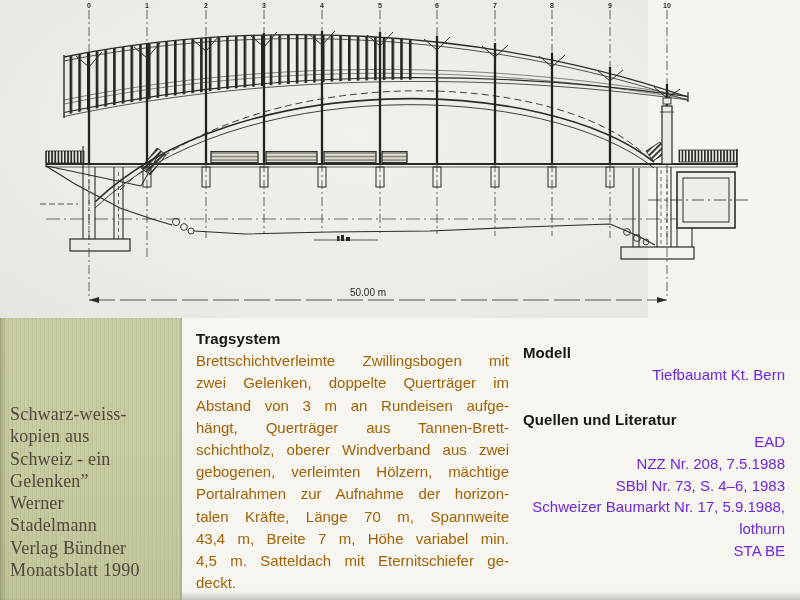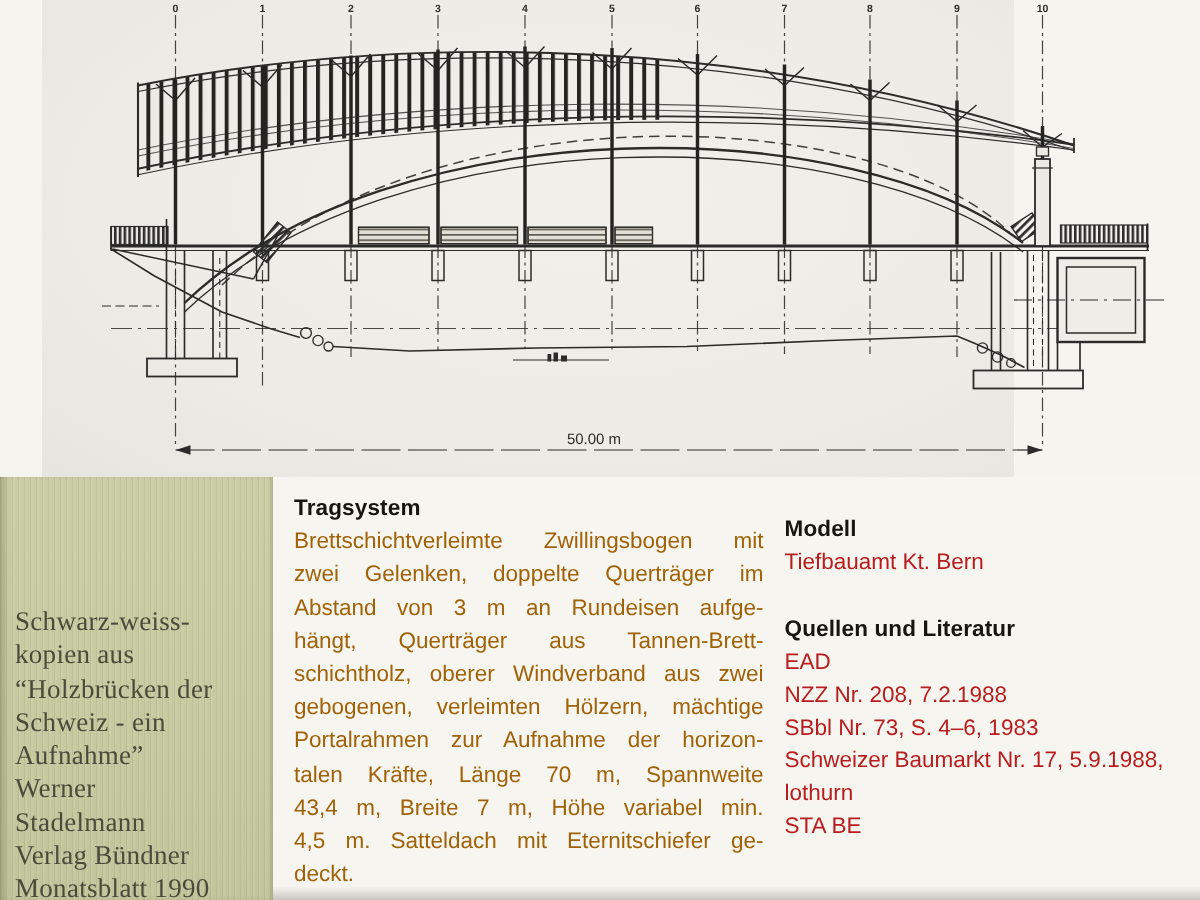--- a/index.html
+++ b/index.html
@@ -5,21 +5,20 @@
   html,body{margin:0;padding:0;}
   body{
     width:800px;height:600px;position:relative;overflow:hidden;
     font-family:"Liberation Sans",sans-serif;
     background:#f6f4ef;
   }
   
   .drawing-area{
     position:absolute;left:0;top:0;width:648px;height:318px;
     background:radial-gradient(ellipse at 55% 42%, #f2f0ea 0%, #edebe5 62%, #e7e5df 100%);
-    margin-left:28px;
   }
   .drawing-area svg{display:block;}
   
   .sidebar{
     position:absolute;left:0;top:318px;width:182px;height:282px;
     background:
       repeating-linear-gradient(90deg,
         rgba(96,100,58,.10) 0 1px,
         rgba(255,255,255,.07) 1px 2px,
         rgba(0,0,0,0) 2px 4px),
@@ -41,21 +40,21 @@
   .col-right{position:absolute;left:341px;top:24px;width:262px;}
   .sec-heading{
     font-size:15px;font-weight:bold;color:#16150f;line-height:22.2px;margin:0;
     letter-spacing:.1px;
   }
   .body-line{
     font-size:15px;color:#a16207;line-height:22.2px;white-space:nowrap;
   }
   .jline{text-align:justify;text-align-last:justify;white-space:normal;}
   .lastline{text-align:left;}
-  .ref-line{font-size:15px;color:#b91c1c;line-height:21.7px;}
+  .ref-line{font-size:15px;color:#6d28d9;line-height:21.7px;text-align:right;}
   .gap{height:23px;}
   .bottom-shadow{
     position:absolute;left:182px;top:591px;width:618px;height:9px;
     background:linear-gradient(180deg,rgba(90,88,80,0) 0%,rgba(90,88,80,.30) 100%);
   }
 </style>
 </head>
 <body>
 
 <div class="drawing-area">
@@ -244,23 +243,22 @@
       <polygon points="667,300 657,296.9 657,303.1" fill="#2b2b28"></polygon>
       <text x="368" y="296" font-family="Liberation Sans, sans-serif" font-size="10" fill="#2b2b28" text-anchor="middle">50.00 m</text>
     </g>
   </svg>
 </div>
 
 <div class="sidebar">
   <div class="sidebar-caption">
     <div>Schwarz-weiss-</div>
     <div>kopien aus</div>
-    <div>“Holzbrücken der</div>
     <div>Schweiz - ein</div>
-    <div>Aufnahme”</div>
+    <div>Gelenken”</div>
     <div>Werner</div>
     <div>Stadelmann</div>
     <div>Verlag Bündner</div>
     <div>Monatsblatt 1990</div>
   </div>
 </div>
 
 <div class="text-area">
 
   <div class="col-left">
@@ -277,21 +275,21 @@
     <div class="body-line jline">4,5 m. Satteldach mit Eternitschiefer ge-</div>
     <div class="body-line lastline">deckt.</div>
   </div>
 
   <div class="col-right">
     <h3 class="sec-heading">Modell</h3>
     <div class="ref-line">Tiefbauamt Kt. Bern</div>
     <div class="gap"></div>
     <h3 class="sec-heading">Quellen und Literatur</h3>
     <div class="ref-line">EAD</div>
-    <div class="ref-line">NZZ Nr. 208, 7.2.1988</div>
+    <div class="ref-line">NZZ Nr. 208, 7.5.1988</div>
     <div class="ref-line">SBbl Nr. 73, S. 4–6, 1983</div>
     <div class="ref-line">Schweizer Baumarkt Nr. 17, 5.9.1988,</div>
     <div class="ref-line">lothurn</div>
     <div class="ref-line">STA BE</div>
   </div>
 
 </div>
 
 <div class="bottom-shadow"></div>
 

